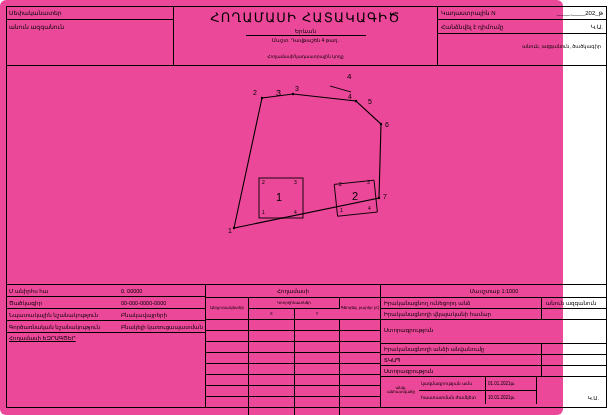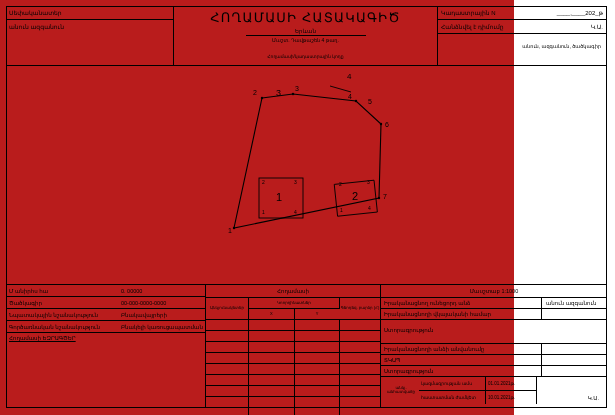--- a/index.html
+++ b/index.html
@@ -8,23 +8,24 @@
     background: #ffffff;
   }
   body {
     font-family: "Liberation Sans", sans-serif;
     width: 615px;
     height: 415px;
     overflow: hidden;
   }
   #sheet {
     position: relative;
-    width: 514px;
+    width: 563px;
     height: 415px;
-    background: #b91c1c;
+    background: #ec4899;
+    border-radius: 6px;
   }
   .frame {
     position: absolute;
     left: 6px;
     top: 6px;
     width: 601px;
     height: 402px;
     border: 1px solid #000;
     box-sizing: border-box;
   }

